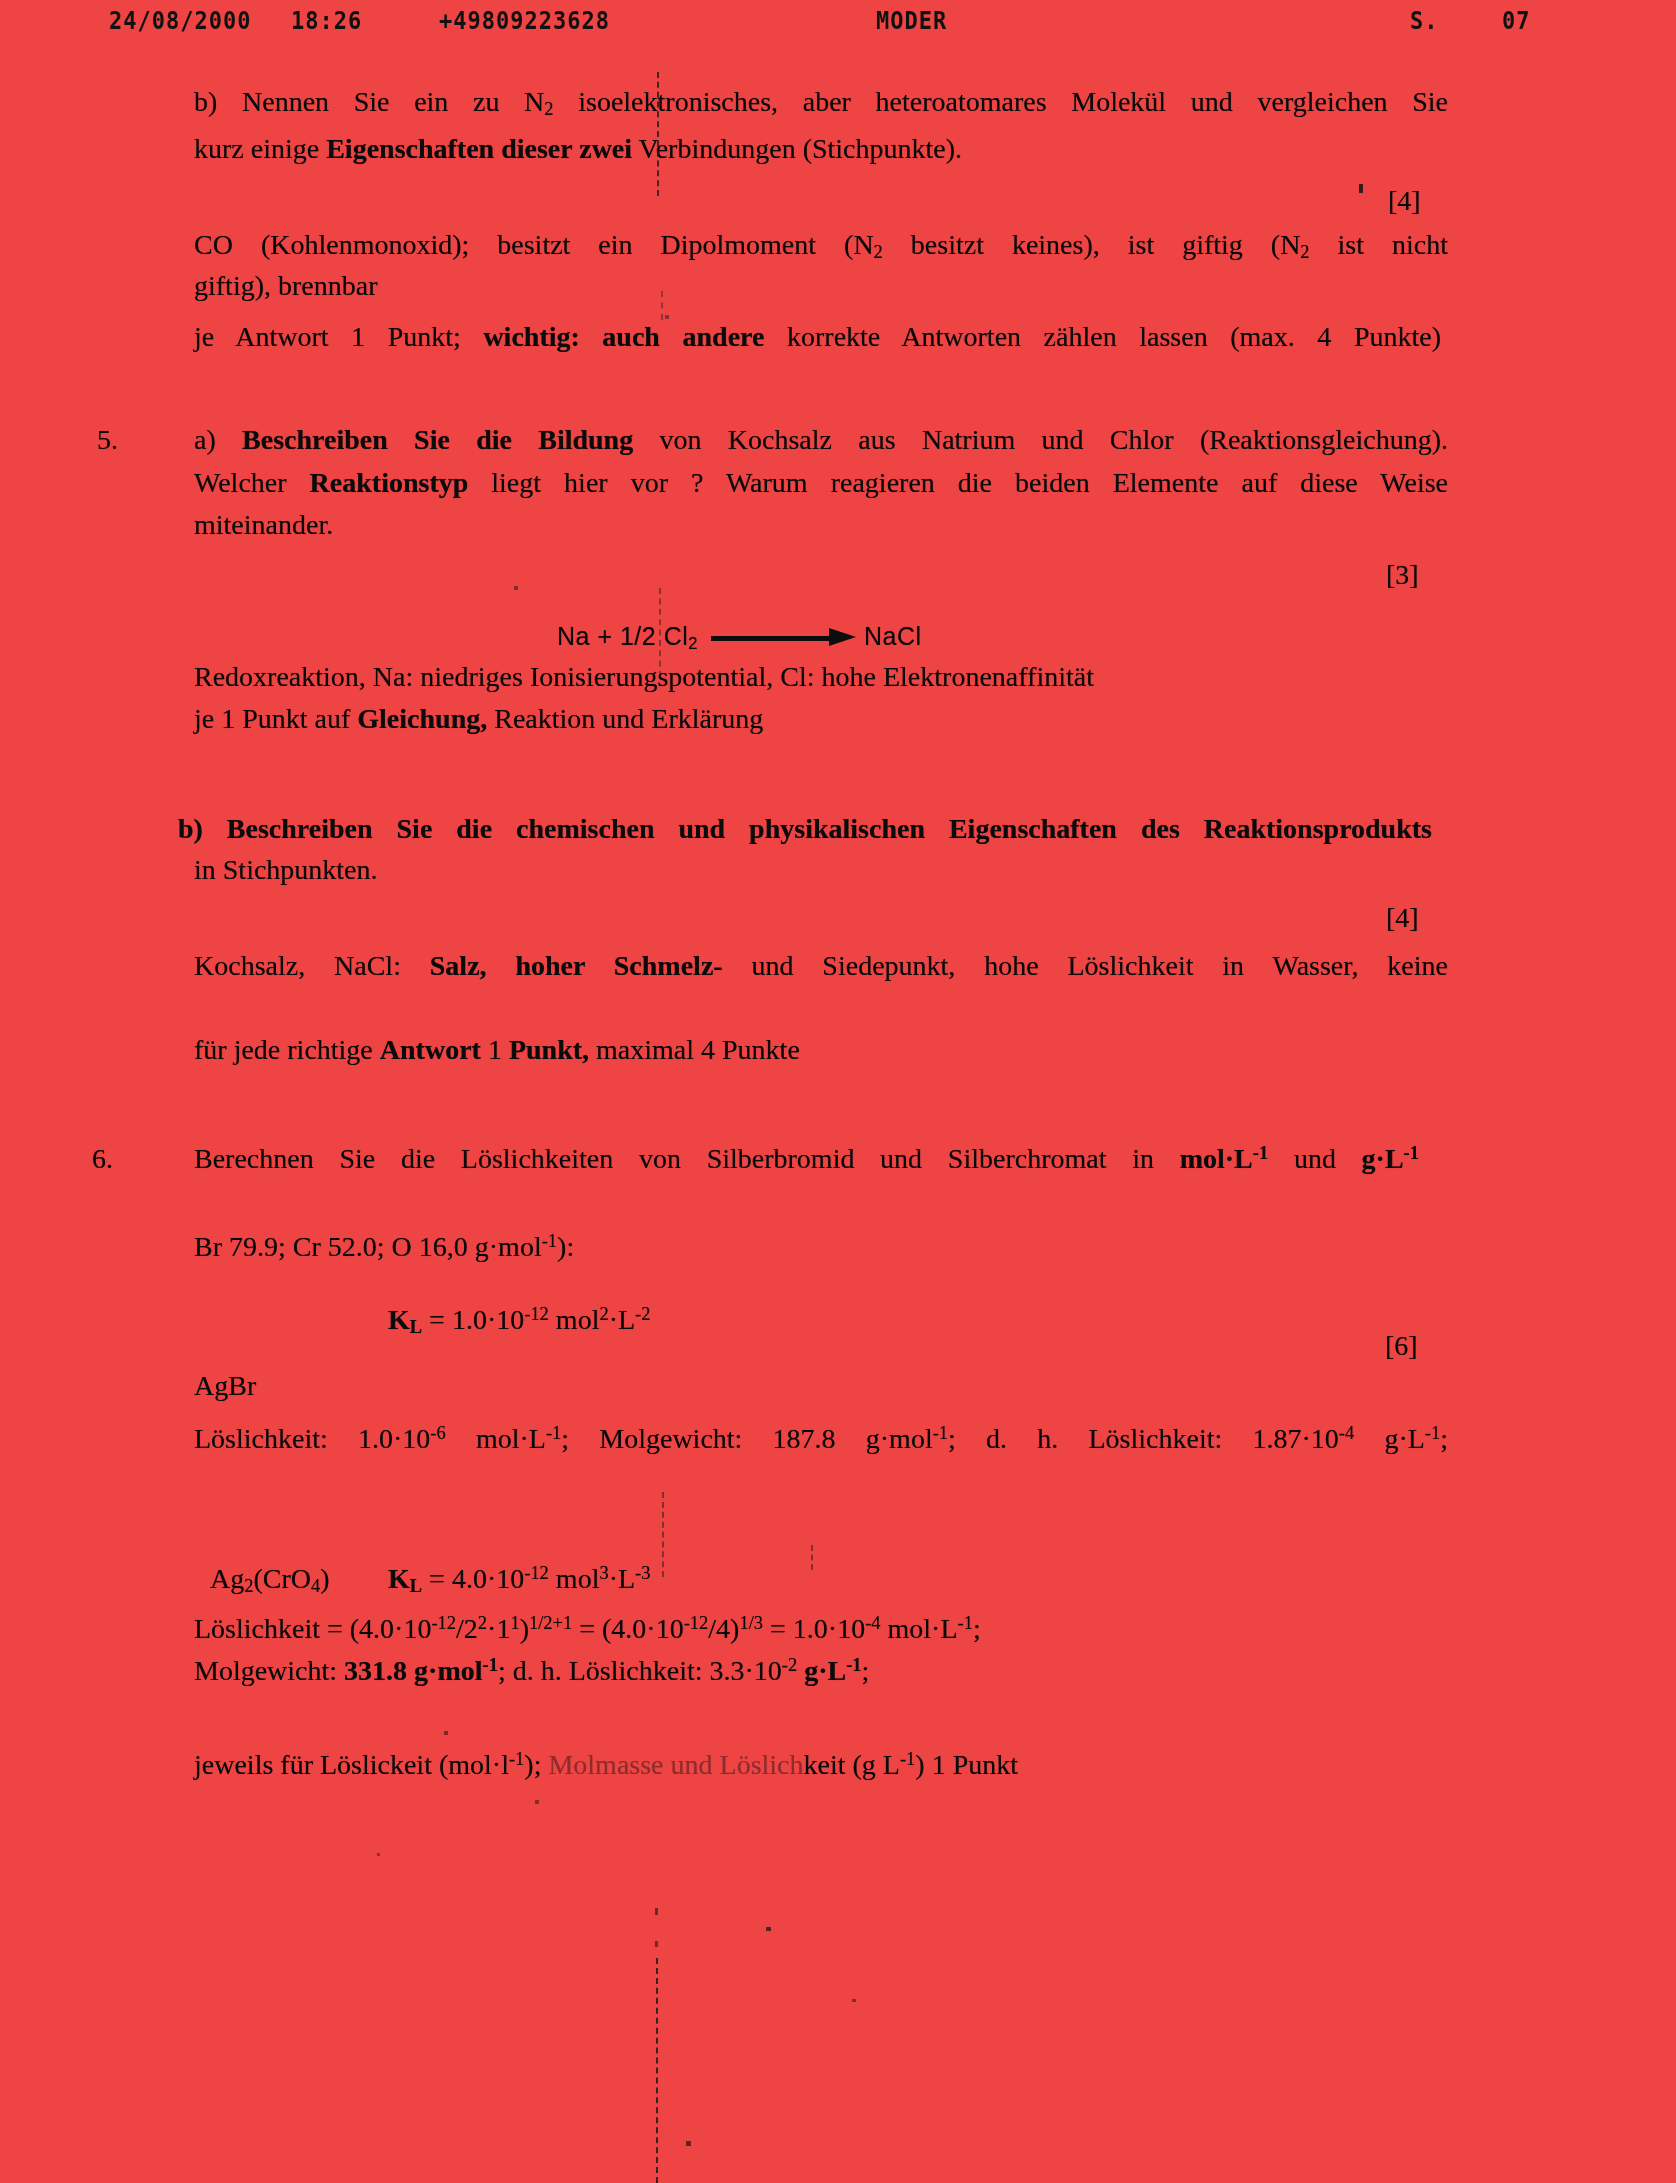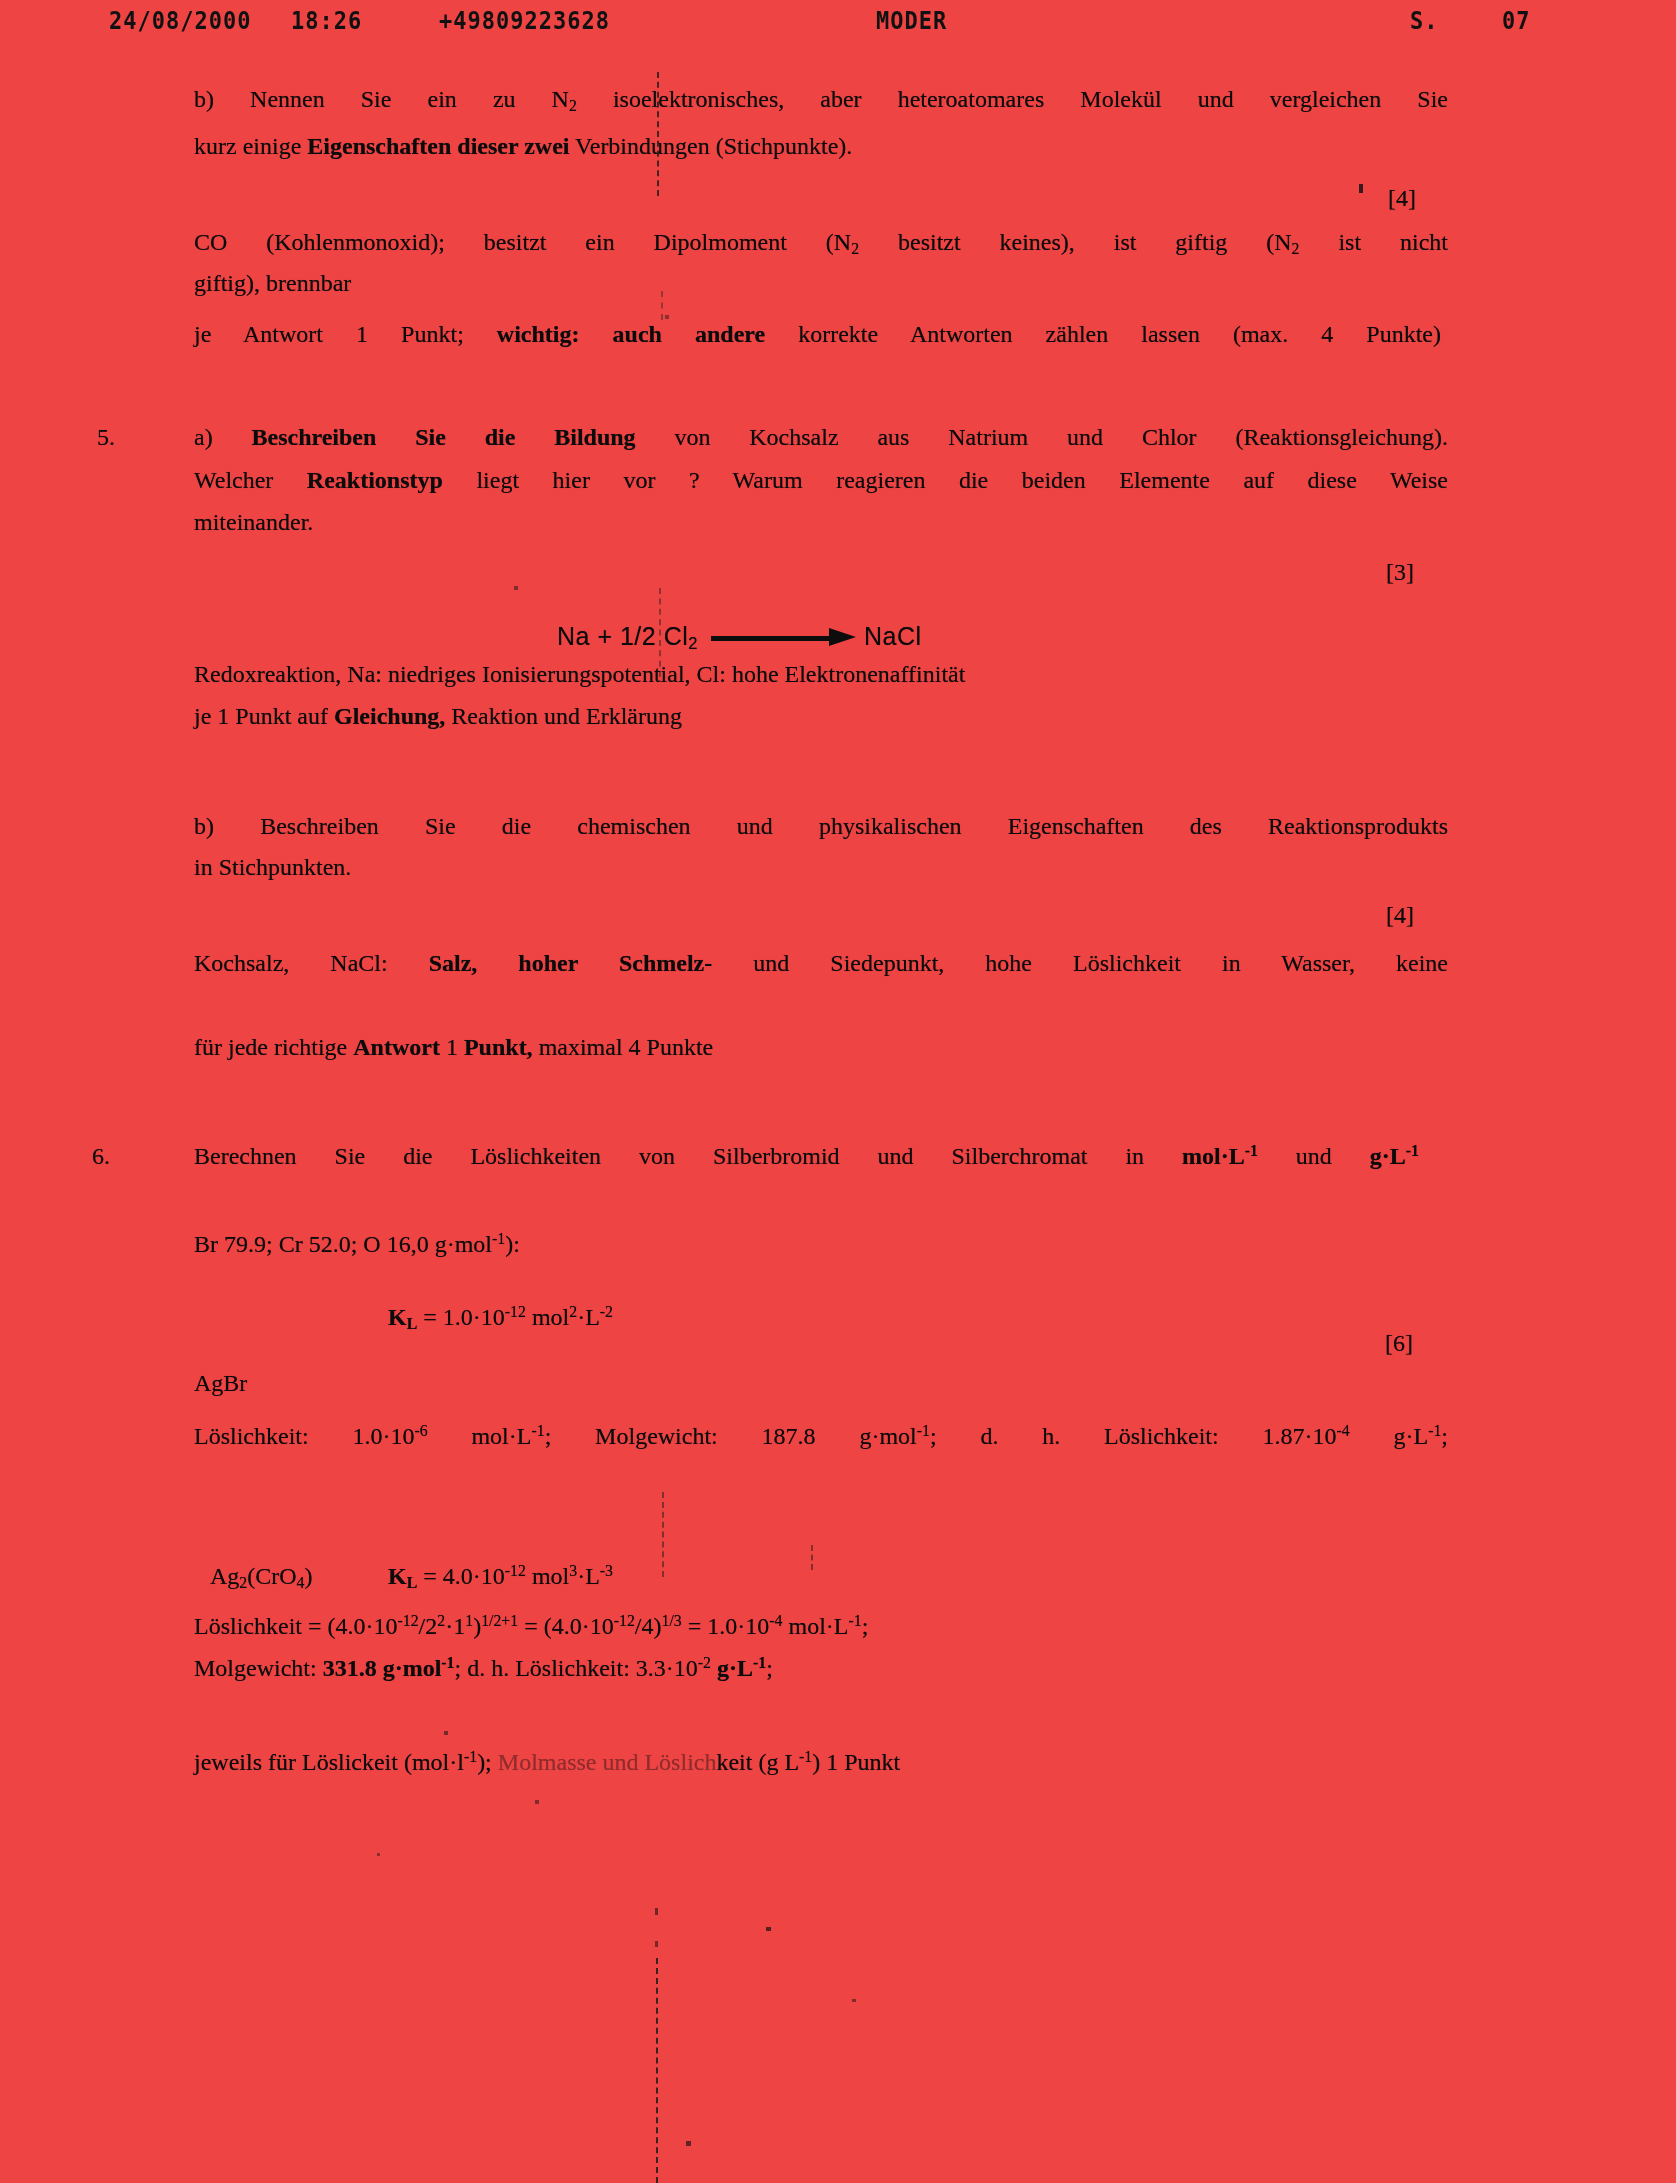--- a/index.html
+++ b/index.html
@@ -10,21 +10,21 @@
   #page {
     position: relative;
     width: 1677px;
     height: 2183px;
     background: #ffffff;
     overflow: hidden;
   }
   .line {
     position: absolute;
     font-family: "Liberation Serif", serif;
-    font-size: 24px;
+    font-size: 28px;
     line-height: 1.2;
     color: #0b0b0b;
     white-space: nowrap;
     text-shadow: 0 0 0.7px rgba(10,10,10,0.55);
   }
   .line.justify {
     white-space: normal;
     text-align: justify;
     text-align-last: justify;
   }
@@ -106,21 +106,21 @@
     <div class="line justify" style="left: 194px; top: 320px; width: 1247px;"><span>je Antwort 1 Punkt; </span><span class="bold">wichtig: auch andere</span><span> korrekte Antworten zählen lassen (max. 4 Punkte)</span></div>
     <div class="line" style="left: 97px; top: 423px;"><span>5.</span></div>
     <div class="line justify" style="left: 194px; top: 466px; width: 1254px;"><span>Welcher </span><span class="bold">Reaktionstyp</span><span> liegt hier vor ? Warum reagieren die beiden Elemente auf diese Weise</span></div>
     <div class="line justify" style="left: 194px; top: 423px; width: 1254px;"><span>a) </span><span class="bold">Beschreiben Sie die Bildung</span><span> von Kochsalz aus Natrium und Chlor (Reaktionsgleichung).</span></div>
     <div class="line" style="left: 194px; top: 508px;"><span>miteinander.</span></div>
     <div class="line" style="left: 1386px; top: 558px;"><span>[3]</span></div>
     <div class="line sans" style="left: 557px; top: 621px;"><span>Na + 1/2 Cl</span><span class="sub">2</span></div>
     <div class="line sans" style="left: 864px; top: 621px;"><span>NaCl</span></div>
     <div class="line" style="left: 194px; top: 660px;"><span>Redoxreaktion, Na: niedriges Ionisierungspotential, Cl: hohe Elektronenaffinität</span></div>
     <div class="line" style="left: 194px; top: 702px;"><span>je 1 Punkt auf </span><span class="bold">Gleichung,</span><span> Reaktion und Erklärung</span></div>
-    <div class="line justify" style="left: 194px; top: 812px; width: 1254px;"><span>b) Beschreiben Sie die chemischen und physikalischen Eigenschaften des Reaktionsprodukts</span></div>
+    <div class="line justify" style="left: 178px; top: 812px; width: 1254px; font-weight: bold;"><span>b) Beschreiben Sie die chemischen und physikalischen Eigenschaften des Reaktionsprodukts</span></div>
     <div class="line" style="left: 194px; top: 853px;"><span>in Stichpunkten.</span></div>
     <div class="line" style="left: 1386px; top: 901px;"><span>[4]</span></div>
     <div class="line justify" style="left: 194px; top: 949px; width: 1254px;"><span>Kochsalz, NaCl: </span><span class="bold">Salz, hoher Schmelz-</span><span> und Siedepunkt, hohe Löslichkeit in Wasser, keine</span></div>
     <div class="line" style="left: 194px; top: 1033px;"><span>für jede richtige </span><span class="bold">Antwort</span><span> 1 </span><span class="bold">Punkt,</span><span> maximal 4 Punkte</span></div>
     <div class="line" style="left: 92px; top: 1142px;"><span>6.</span></div>
     <div class="line justify" style="left: 194px; top: 1142px; width: 1225px;"><span>Berechnen Sie die Löslichkeiten von Silberbromid und Silberchromat in </span><span class="bold">mol·L</span><span class="sup bold">-1</span><span> und </span><span class="bold">g·L</span><span class="sup bold">-1</span></div>
     <div class="line" style="left: 194px; top: 1230px;"><span>Br 79.9; Cr 52.0; O 16,0 g·mol</span><span class="sup">-1</span><span>):</span></div>
     <div class="line" style="left: 1385px; top: 1329px;"><span>[6]</span></div>
     <div class="line" style="left: 194px; top: 1369px;"><span>AgBr</span></div>
     <div class="line" style="left: 388px; top: 1303px;"><span class="bold">K</span><span class="sub bold">L</span><span> = 1.0·10</span><span class="sup">-12</span><span> mol</span><span class="sup">2</span><span>·L</span><span class="sup">-2</span></div>

